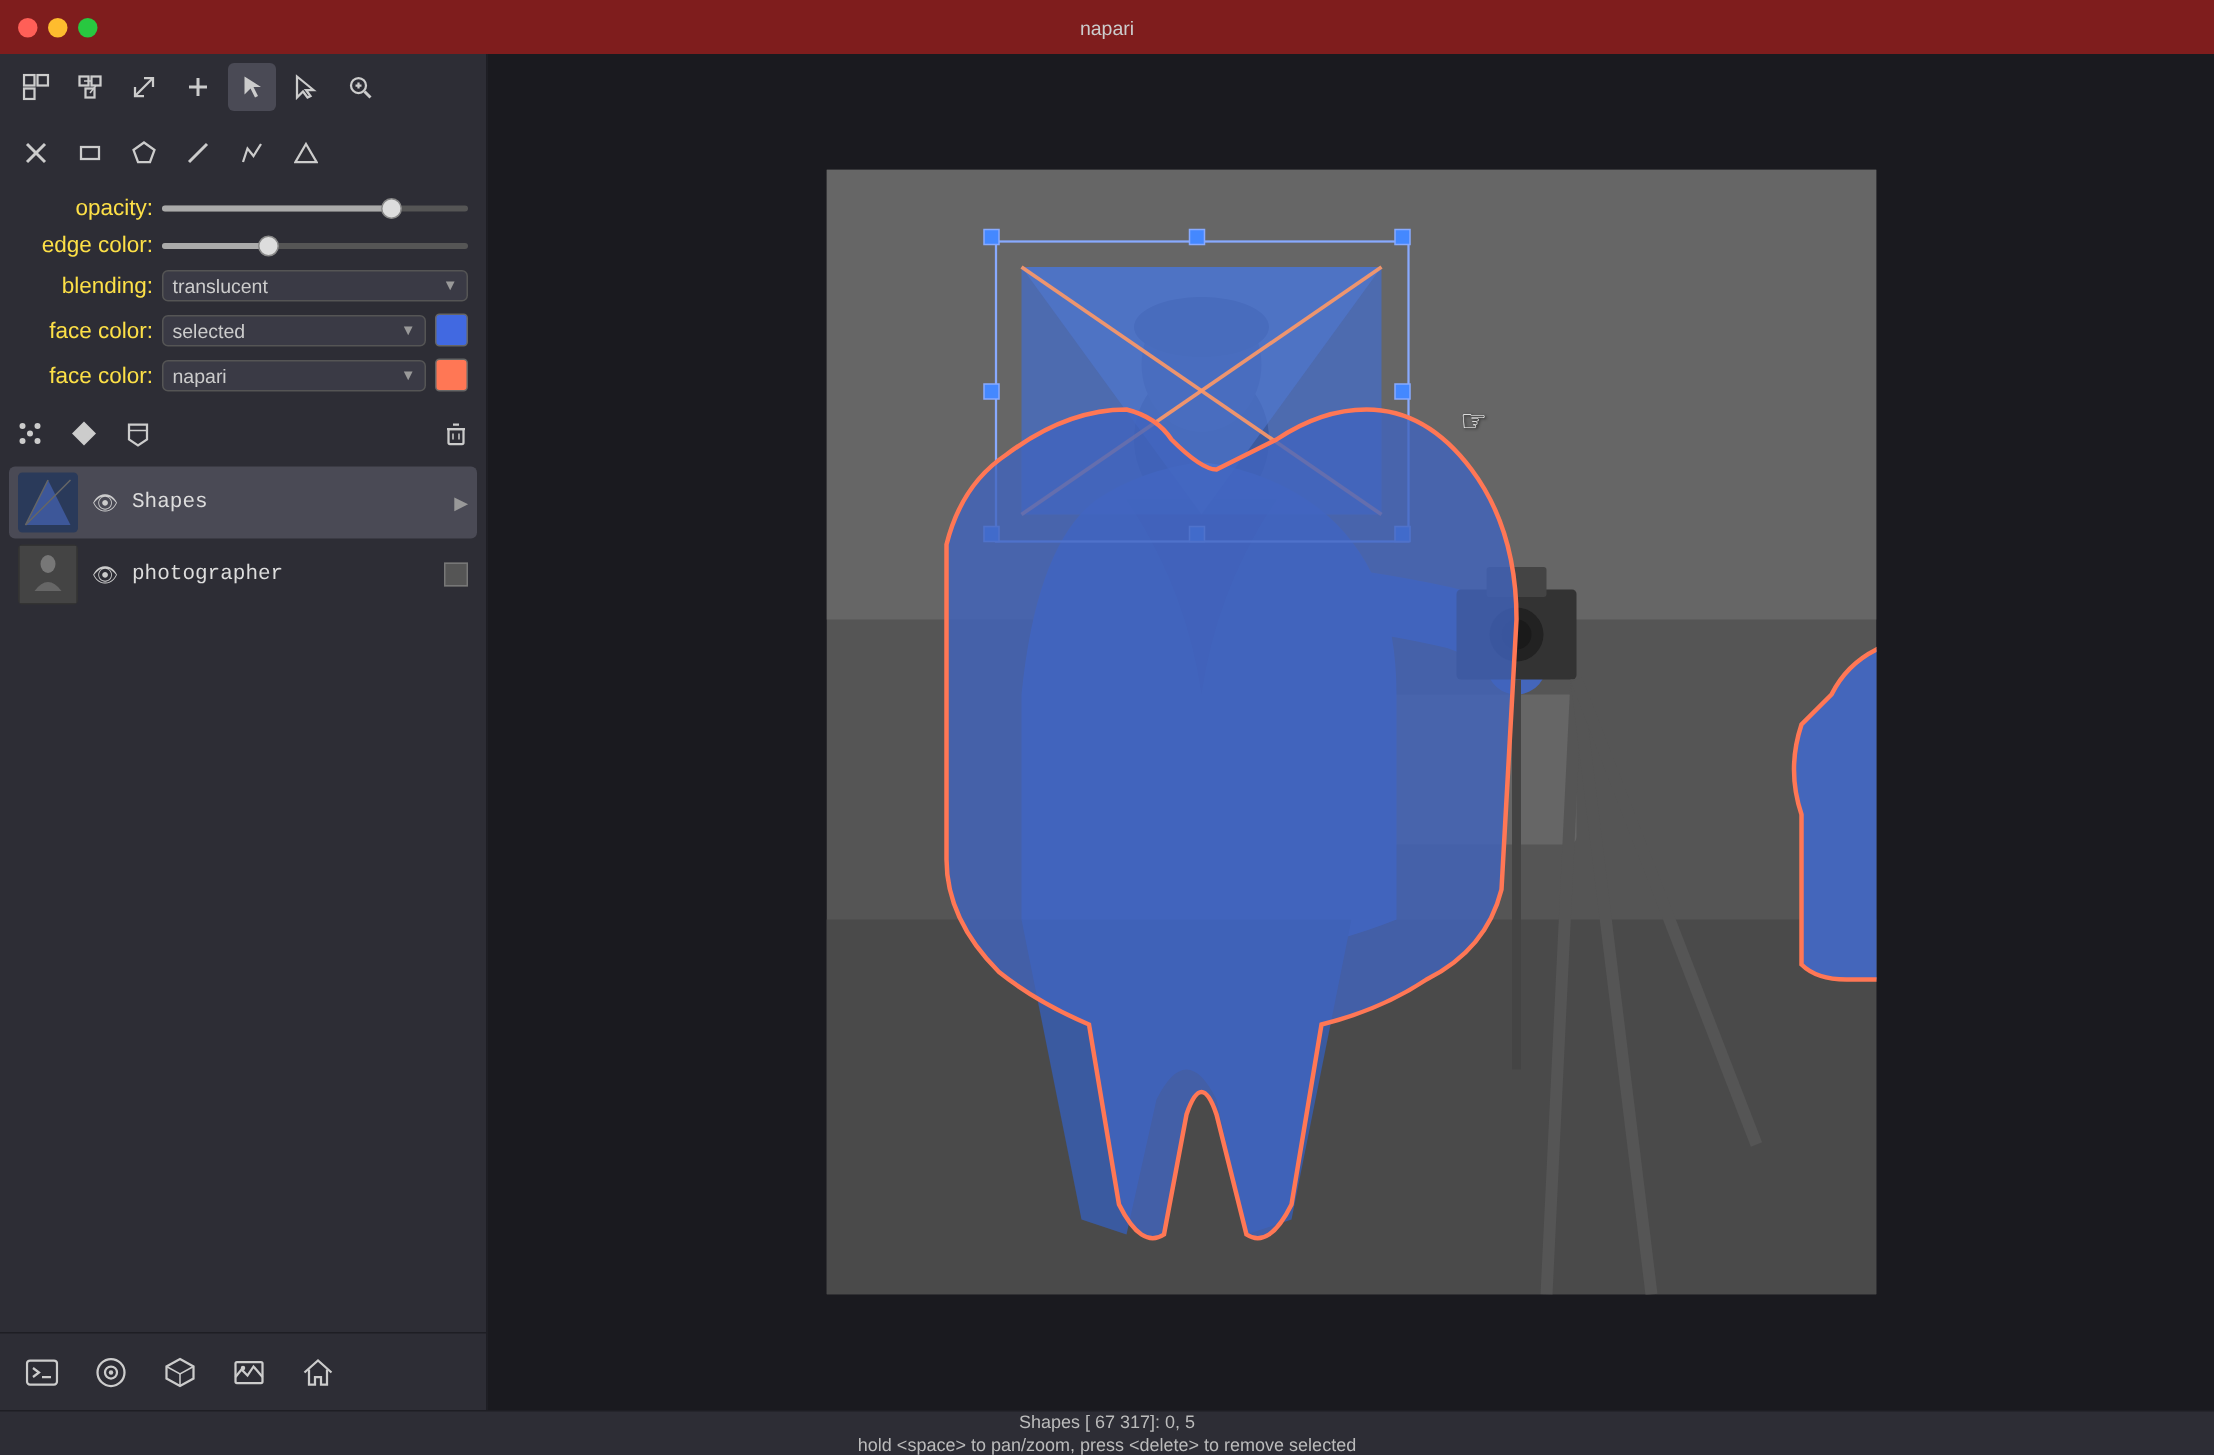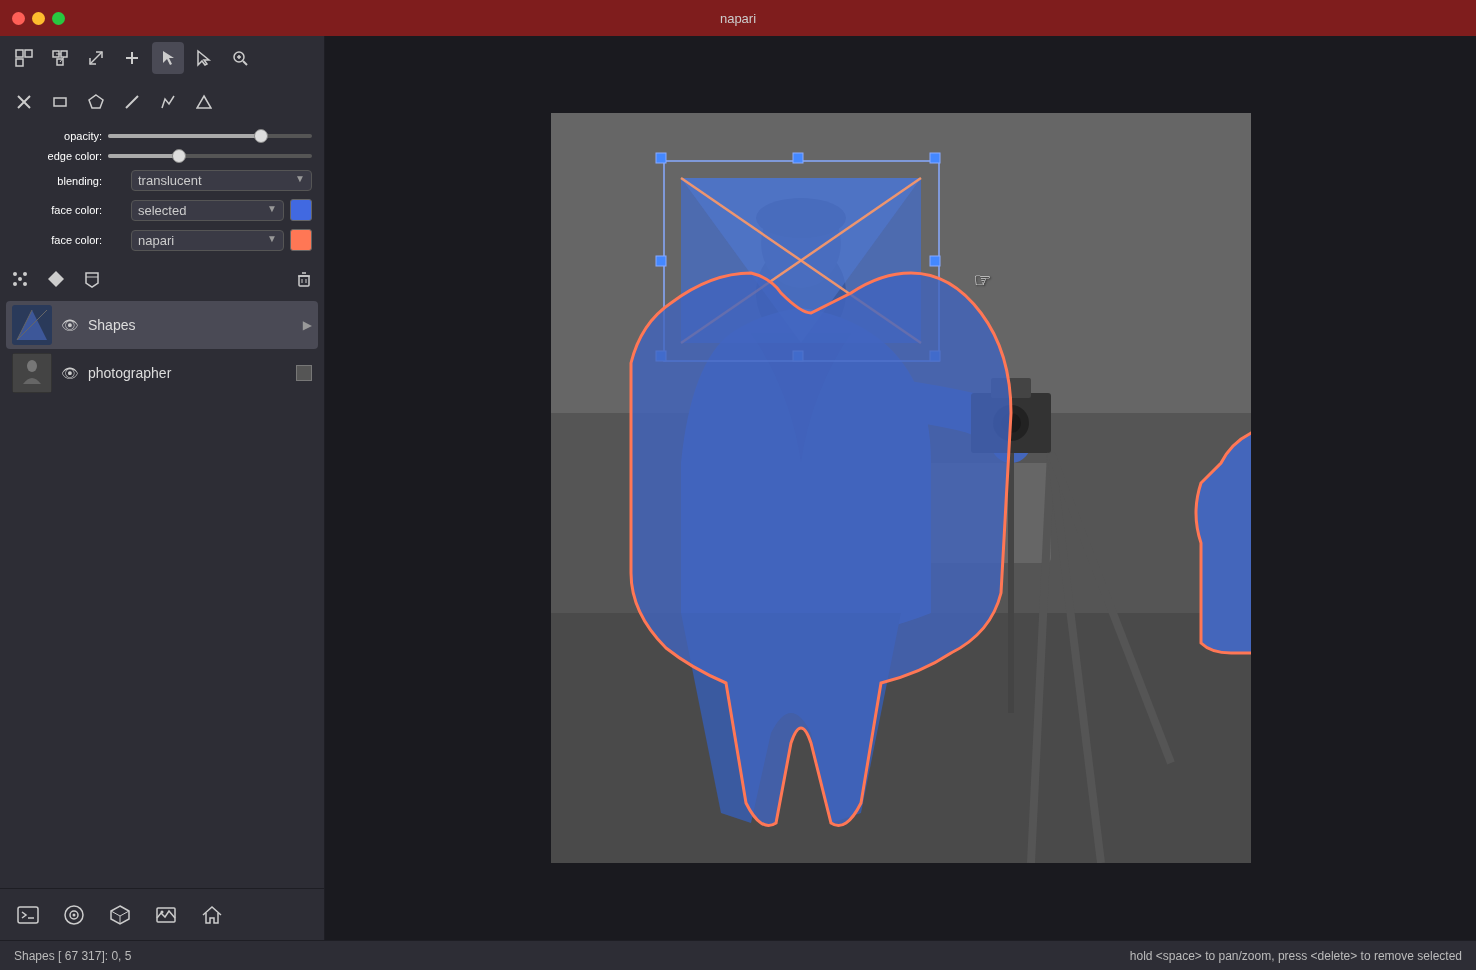--- a/index.html
+++ b/index.html
@@ -93,42 +93,41 @@
       flex-direction: column;
       gap: 8px;
     }
     .prop-row {
       display: flex;
       align-items: center;
       gap: 6px;
     }
     .prop-label {
       width: 90px;
-      color: #ffffff;
-      font-size: 11px;
+      color: #fde047;
+      font-size: 15px;
       text-align: right;
     }
     .prop-slider-wrap {
       flex: 1;
       height: 4px;
       background: #555;
       border-radius: 2px;
       position: relative;
     }
     .prop-dropdown {
       flex: 1;
       display: flex;
-      align-items: flex-start;
+      align-items: center;
       background: #3a3a45;
       border: 1px solid #555;
       border-radius: 4px;
       padding: 2px 6px;
       cursor: pointer;
       justify-content: space-between;
-      margin-left: 23px;
     }
     .prop-dropdown .dd-arrow {
       color: #999;
       font-size: 10px;
     }
     .color-swatch {
       width: 22px;
       height: 22px;
       border-radius: 3px;
       border: 1px solid #666;
@@ -199,20 +198,21 @@
       align-items: center;
       justify-content: center;
       color: #ccc;
       font-size: 14px;
       cursor: pointer;
     }
     .layer-name {
       flex: 1;
       color: #ddd;
       font-size: 14px;
+      font-family: Liberation Mono, monospace;
     }
     .layer-arrow {
       color: #999;
       font-size: 12px;
     }
     .layer-square {
       width: 16px;
       height: 16px;
       background: #555;
       border: 1px solid #777;
@@ -248,20 +248,21 @@
       height: 30px;
       background: #2d2d35;
       border-top: 1px solid #1e1e24;
       display: flex;
       align-items: center;
       justify-content: space-between;
       padding: 0 14px;
       color: #bbb;
       font-size: 12px;
       flex-shrink: 0;
+      flex-direction: column;
     }
 
     
     .canvas-area {
       flex: 1;
       background: #1a1a1f;
       display: flex;
       align-items: center;
       justify-content: center;
       position: relative;

